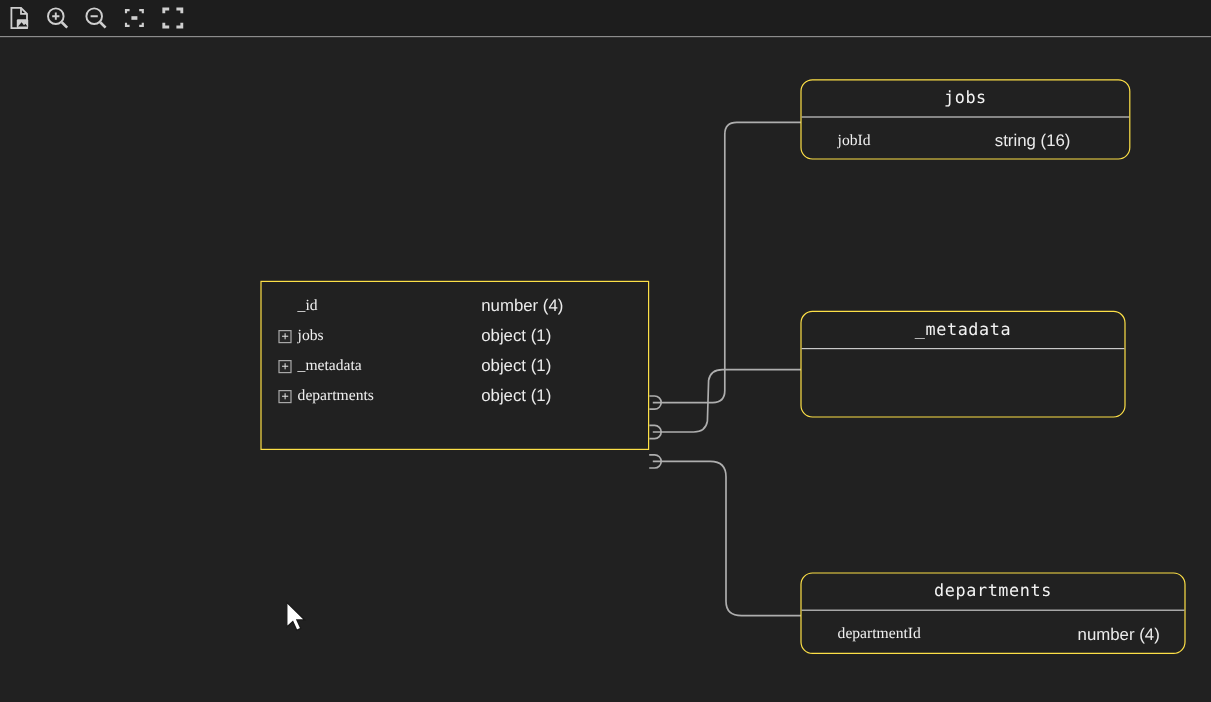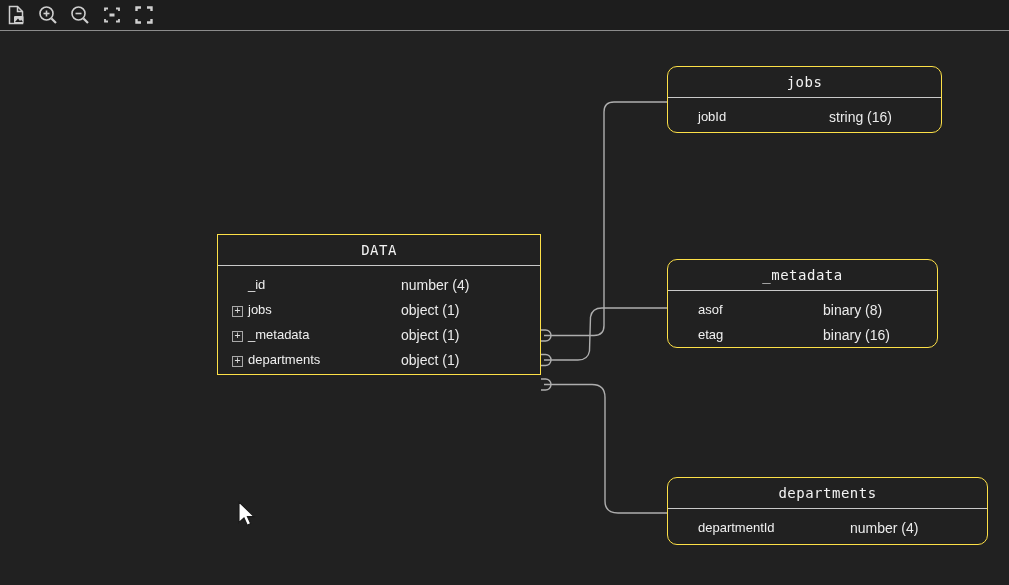--- a/index.html
+++ b/index.html
@@ -17,30 +17,30 @@
   
   .tbl{position:absolute;background:#212121;border:1px solid #fde047;
     color:#efefef;box-sizing:border-box;}
   .tbl.rounded{border-radius:10px;}
   .tbl-header{height:30px;line-height:30px;text-align:center;
     border-bottom:1px solid #c9c9c9;
     font-family:"DejaVu Sans Mono",monospace;font-size:14px;letter-spacing:.5px;color:#f3f3f3;}
   .tbl-rows{padding-top:6px;}
   .frow{display:grid;height:25px;align-items:center;font-size:13px;color:#f0f0f0;}
   .ftype{font-family:Liberation Sans, sans-serif;font-size:14px;color:#ebebeb;white-space:pre;}
-  .fname{white-space:pre;}
+  .fname{white-space:pre;font-family:Liberation Serif, serif;}
   .expander{width:11px;height:11px;border:1px solid #a8a8a8;background:#262626;
     display:inline-flex;align-items:center;justify-content:center;
     font-size:10px;line-height:10px;color:#dcdcdc;box-sizing:border-box;
     font-family:"DejaVu Sans Mono",monospace;}
   
   .tbl-data  .frow{grid-template-columns:16px 153px 1fr;padding-left:14px;padding-right:10px;}
   .tbl-jobs  .frow{grid-template-columns:131px 1fr;padding-left:30px;padding-right:12px;}
   .tbl-meta  .frow{grid-template-columns:125px 1fr;padding-left:30px;padding-right:12px;}
-  .tbl-depts .frow{grid-template-columns:152px 1fr;padding-left:30px;padding-right:12px;}
+  .tbl-depts .frow{grid-template-columns:152px 1fr;padding-left:30px;padding-right:12px;gap:48px;}
   
   #t-data {left:217px;top:202px;width:324px;height:141px;}
   #t-jobs {left:667px;top:34px; width:275px;height:67px;}
   #t-meta {left:667px;top:227px;width:271px;height:89px;}
   #t-depts{left:667px;top:445px;width:321px;height:68px;}
   .cursor{position:absolute;left:238px;top:469px;pointer-events:none;}
 </style>
 </head>
 <body>
 
@@ -109,21 +109,20 @@
       <path d="M541 322.5 h4.5 a5.5 5.5 0 0 1 0 11 h-4.5"></path>
       <path d="M544 328 H578 Q588 328 589.5 319 L590.5 285 Q592 276 602 276 H668"></path>
     </g>
     <g>
       <path d="M541 347 h4.5 a5.5 5.5 0 0 1 0 11 h-4.5"></path>
       <path d="M544 352.5 H592 Q605 352.5 605 365.5 V469 Q605 481 618 481 H668"></path>
     </g>
   </svg>
 
   <div class="tbl tbl-data" id="t-data">
-    <div class="tbl-header">DATA</div>
     <div class="tbl-rows">
       <div class="frow">
         <span></span>
         <span class="fname">_id</span>
         <span class="ftype">number (4)</span>
       </div>
       <div class="frow">
         <span><span class="expander">+</span></span>
         <span class="fname">jobs</span>
         <span class="ftype">object (1)</span>
@@ -146,30 +145,20 @@
     <div class="tbl-rows">
       <div class="frow">
         <span class="fname">jobId</span>
         <span class="ftype">string (16)</span>
       </div>
     </div>
   </div>
 
   <div class="tbl rounded tbl-meta" id="t-meta">
     <div class="tbl-header">_metadata</div>
-    <div class="tbl-rows">
-      <div class="frow">
-        <span class="fname">asof</span>
-        <span class="ftype">binary (8)</span>
-      </div>
-      <div class="frow">
-        <span class="fname">etag</span>
-        <span class="ftype">binary (16)</span>
-      </div>
-    </div>
   </div>
 
   <div class="tbl rounded tbl-depts" id="t-depts">
     <div class="tbl-header">departments</div>
     <div class="tbl-rows">
       <div class="frow">
         <span class="fname">departmentId</span>
         <span class="ftype">number (4)</span>
       </div>
     </div>

